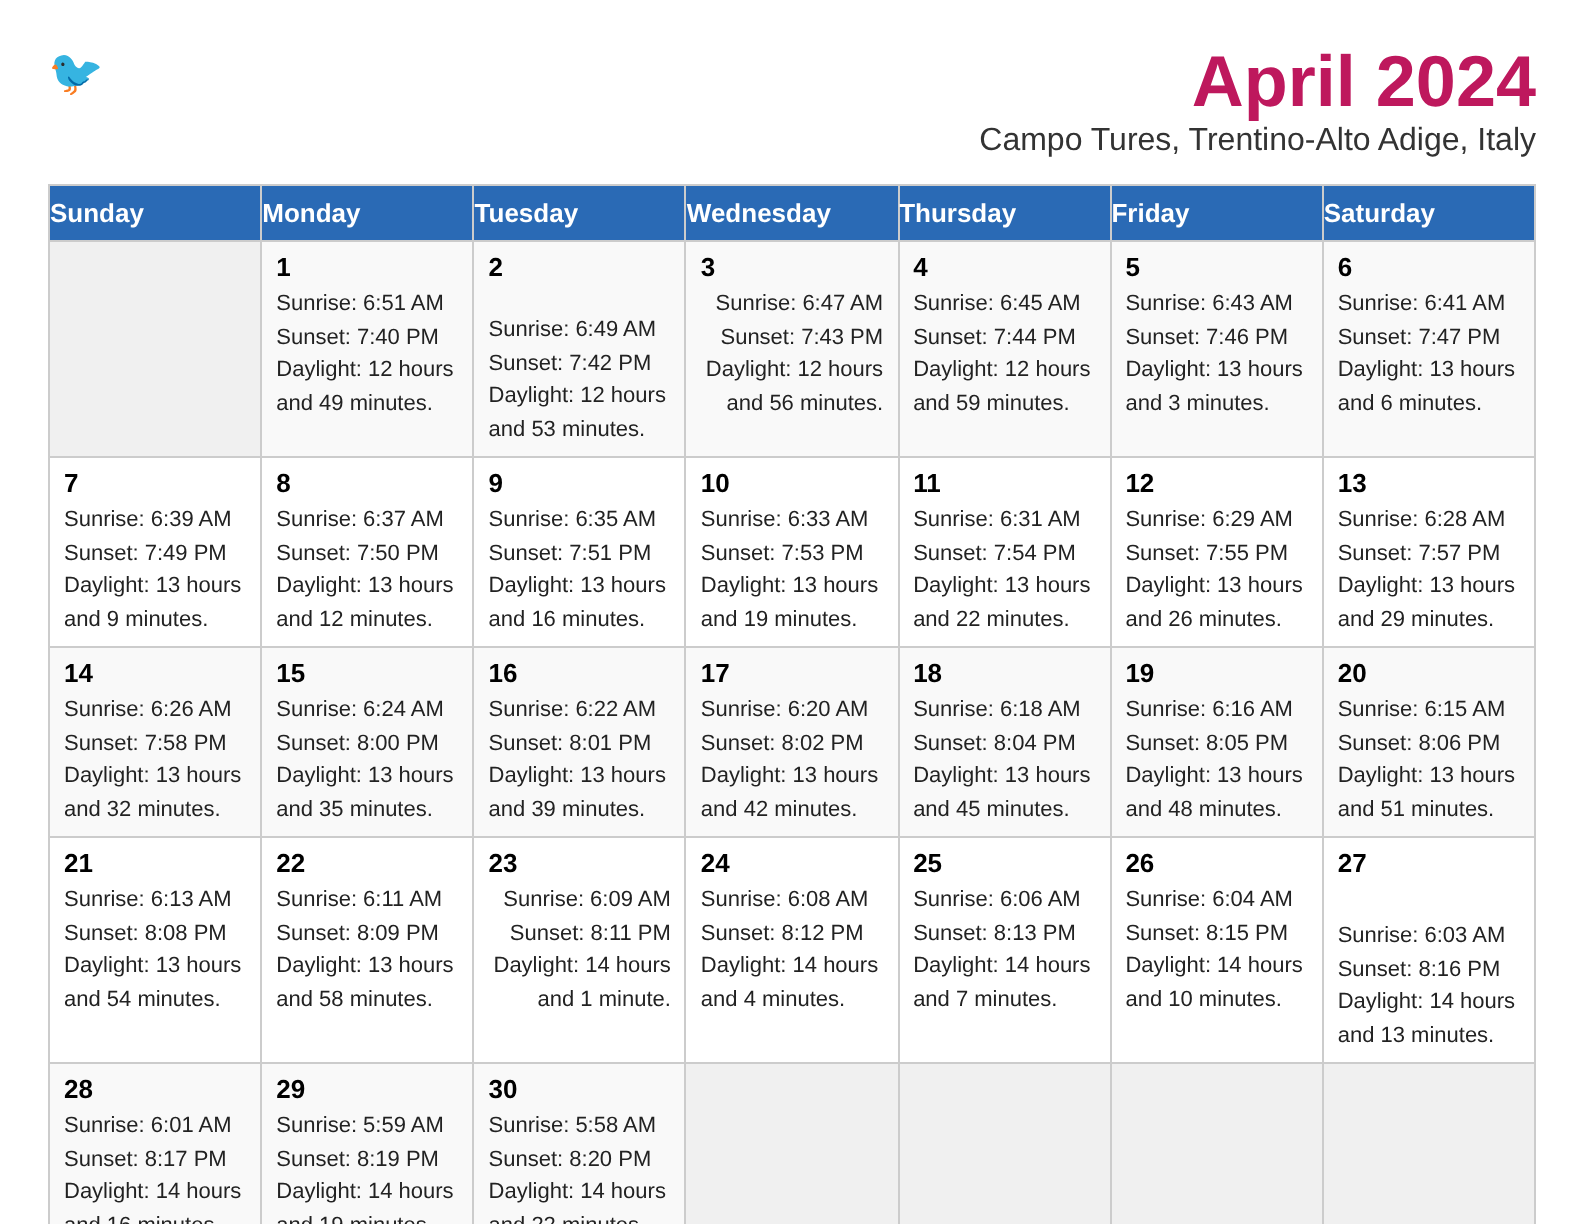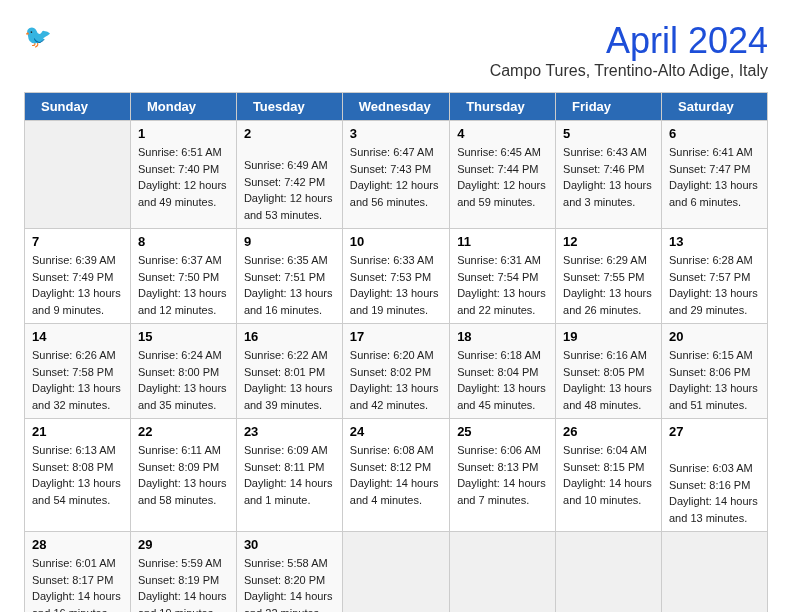--- a/index.html
+++ b/index.html
@@ -32,37 +32,37 @@
     }
     .logo-bird {
       width: 32px;
       height: 32px;
     }
     .title-block {
       text-align: right;
     }
     .main-title {
       font-size: 36px;
-      font-weight: normal;
-      color: #1d4ed8;
+      font-weight: bold;
+      color: #be185d;
     }
     .subtitle {
       font-size: 16px;
       color: #333;
     }
     table {
       width: 100%;
       border-collapse: collapse;
       font-size: 11px;
     }
     thead tr th {
       background-color: #2a6ab5;
       color: #fff;
       text-align: left;
-      padding: 6px 16px;
+      padding: 6px 0;
       font-size: 13px;
       font-weight: bold;
       border: 1px solid #ccc;
     }
     tbody tr td {
       border: 1px solid #ccc;
       padding: 5px 7px;
       vertical-align: top;
       min-height: 70px;
       background: #fff;
@@ -124,21 +124,21 @@
         </td>
         <td>
           <span class="date-num">2</span>
           <div class="cell-content" style="white-space: pre-line; margin-top: 16px;">Sunrise: 6:49 AM
 Sunset: 7:42 PM
 Daylight: 12 hours
 and 53 minutes.</div>
         </td>
         <td>
           <span class="date-num">3</span>
-          <div class="cell-content" style="white-space: pre-line;">Sunrise: 6:47 AM
+          <div class="cell-content" style="white-space: pre-line; text-align: right;">Sunrise: 6:47 AM
 Sunset: 7:43 PM
 Daylight: 12 hours
 and 56 minutes.</div>
         </td>
         <td>
           <span class="date-num">4</span>
           <div class="cell-content" style="white-space: pre-line;">Sunrise: 6:45 AM
 Sunset: 7:44 PM
 Daylight: 12 hours
 and 59 minutes.</div>
@@ -270,21 +270,21 @@
         </td>
         <td>
           <span class="date-num">22</span>
           <div class="cell-content" style="white-space: pre-line;">Sunrise: 6:11 AM
 Sunset: 8:09 PM
 Daylight: 13 hours
 and 58 minutes.</div>
         </td>
         <td>
           <span class="date-num">23</span>
-          <div class="cell-content" style="white-space: pre-line;">Sunrise: 6:09 AM
+          <div class="cell-content" style="white-space: pre-line; text-align: right;">Sunrise: 6:09 AM
 Sunset: 8:11 PM
 Daylight: 14 hours
 and 1 minute.</div>
         </td>
         <td>
           <span class="date-num">24</span>
           <div class="cell-content" style="white-space: pre-line;">Sunrise: 6:08 AM
 Sunset: 8:12 PM
 Daylight: 14 hours
 and 4 minutes.</div>

